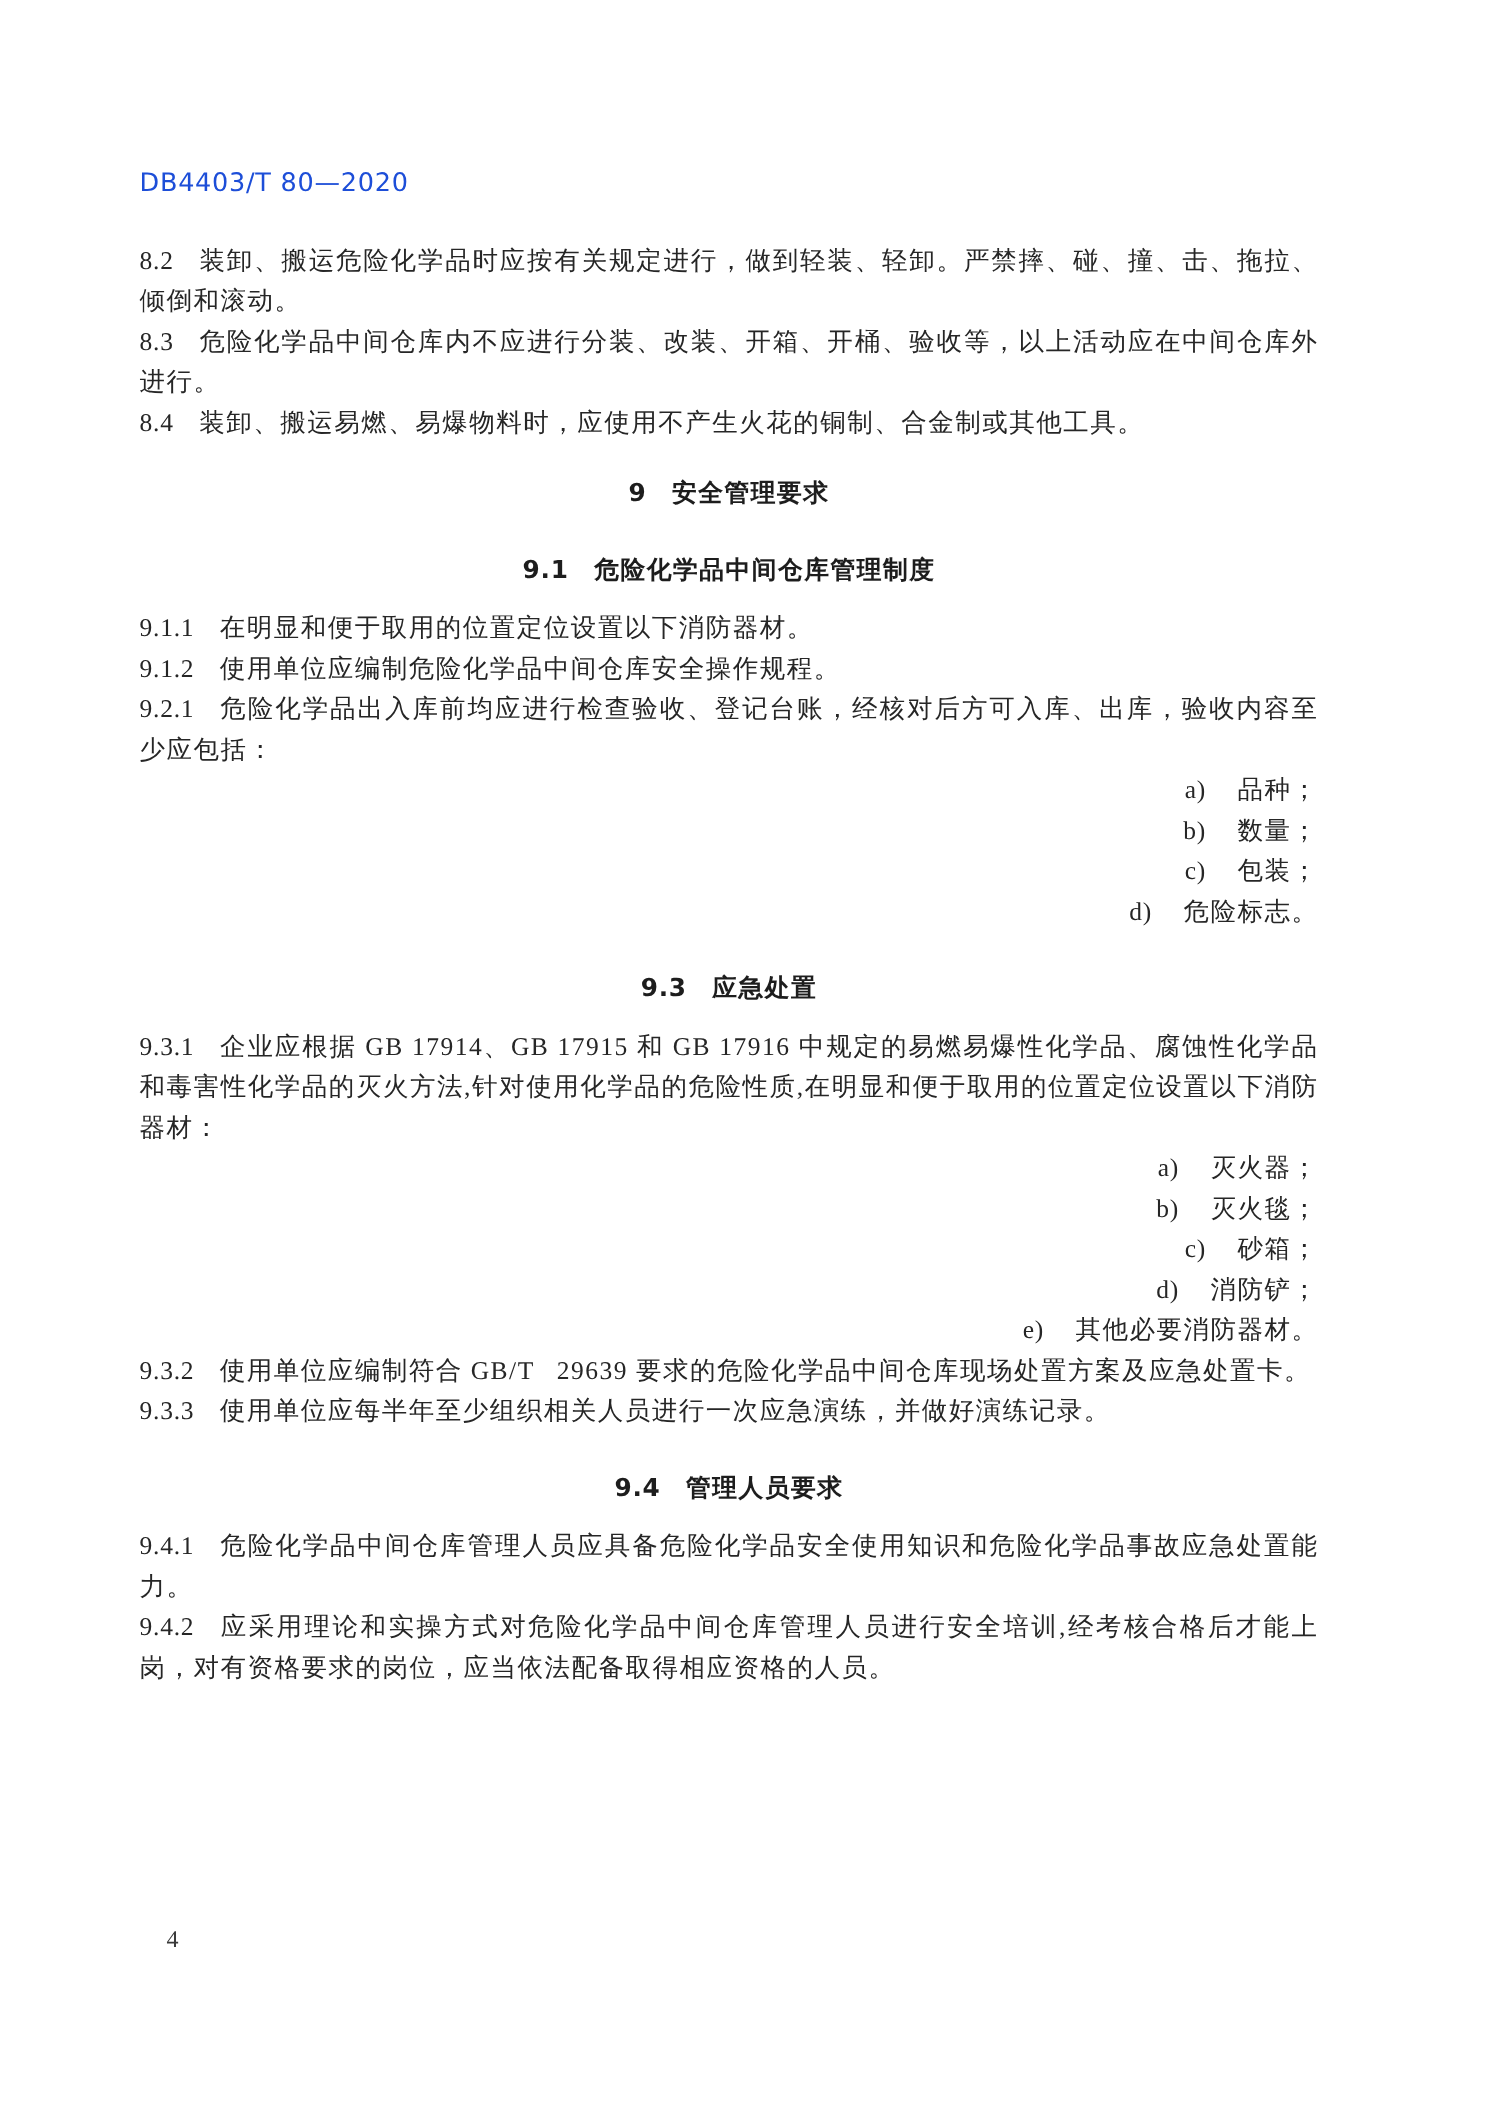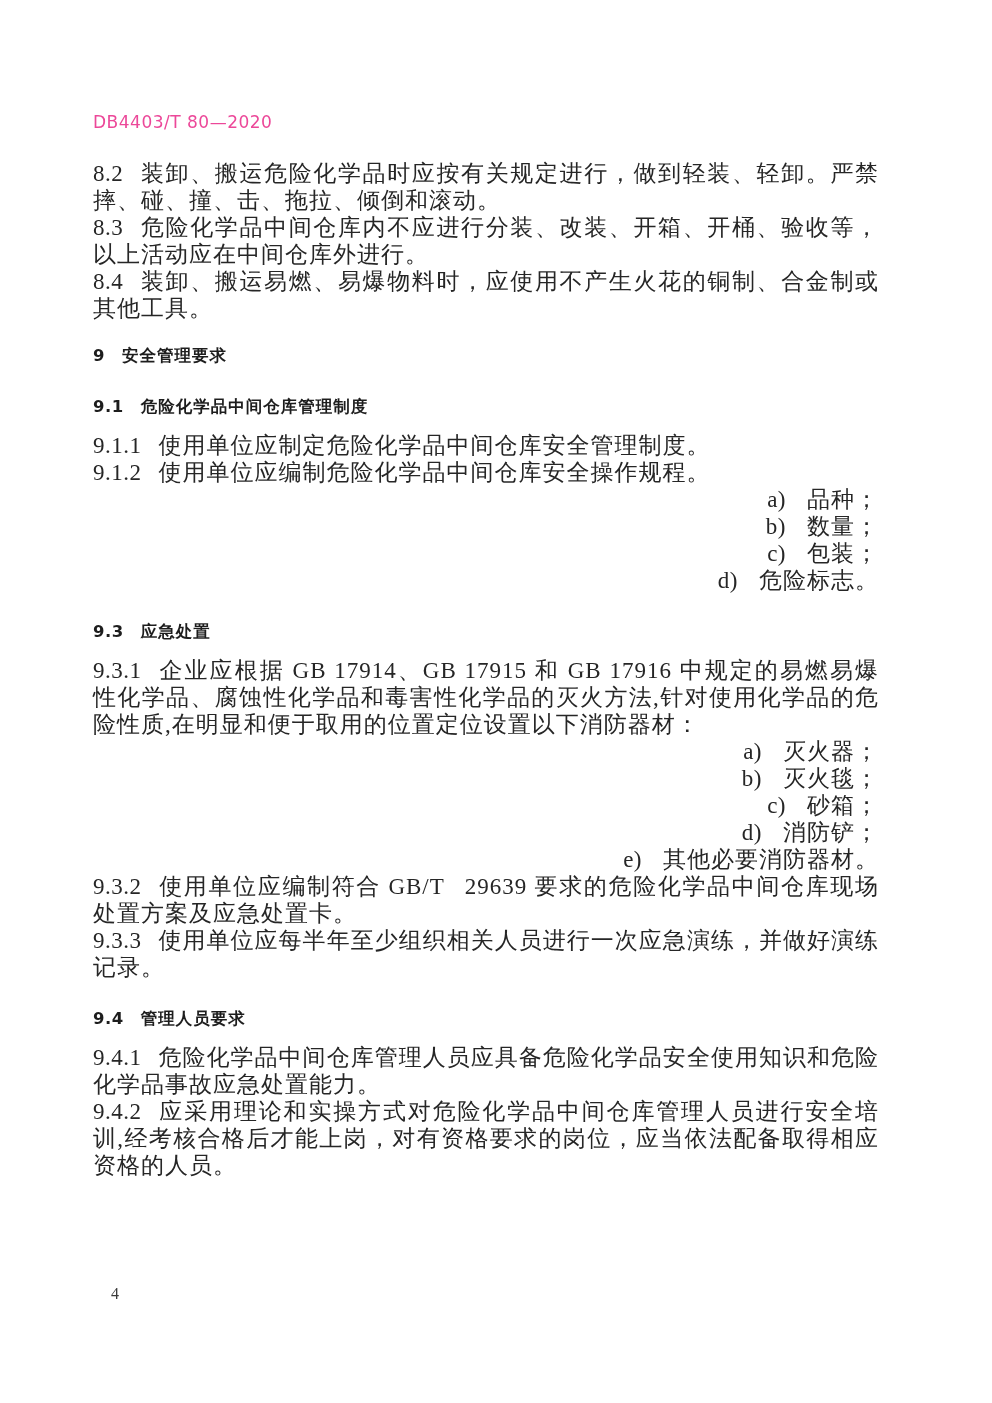--- a/index.html
+++ b/index.html
@@ -15,48 +15,48 @@
     color: #262626;
     font-family: "Liberation Serif", "DejaVu Serif", serif;
     overflow: hidden;
   }
   .doc-header {
     position: absolute;
     left: 93px;
     top: 112px;
     font-size: 17px;
     letter-spacing: 0.5px;
-    color: #ec4899;
+    color: #1d4ed8;
     font-family: "DejaVu Sans", "Liberation Sans", sans-serif;
   }
   .doc-content {
     position: absolute;
     left: 93px;
     top: 160px;
     width: 786px;
   }
   .block {
     margin: 0;
-    font-size: 23px;
+    font-size: 17px;
     line-height: 27px;
     letter-spacing: 1px;
     text-align: justify;
     color: #262626;
   }
   .block .num {
     margin-right: 17px;
     letter-spacing: 0.5px;
     white-space: nowrap;
   }
   .h1, .h2 {
     font-family: "DejaVu Sans", "Liberation Sans", sans-serif;
     font-weight: bold;
     font-size: 16.5px;
     color: #1d1d1d;
-    text-align: left;
+    text-align: center;
   }
   .h1 { margin: 20px 0 24px; }
   .h2 { margin: 24px 0 12px; }
   .li {
     padding-left: 54px;
     text-align: right;
   }
   .li .num { margin-right: 21px; }
   .page-number {
     position: absolute;
@@ -71,22 +71,23 @@
 
 <div class="page">
   <header class="doc-header">DB4403/T 80—2020</header>
 
   <main class="doc-content" id="doc-content">
       <p class="block para"><span class="num">8.2</span><span class="txt">装卸、搬运危险化学品时应按有关规定进行，做到轻装、轻卸。严禁摔、碰、撞、击、拖拉、倾倒和滚动。</span></p>
       <p class="block para"><span class="num">8.3</span><span class="txt">危险化学品中间仓库内不应进行分装、改装、开箱、开桶、验收等，以上活动应在中间仓库外进行。</span></p>
       <p class="block para"><span class="num">8.4</span><span class="txt">装卸、搬运易燃、易爆物料时，应使用不产生火花的铜制、合金制或其他工具。</span></p>
       <p class="block h1"><span class="num">9</span><span class="txt">安全管理要求</span></p>
       <p class="block h2"><span class="num">9.1</span><span class="txt">危险化学品中间仓库管理制度</span></p>
-      <p class="block para"><span class="num">9.1.1</span><span class="txt">使用单位应制定危险化学品中间仓库安全管理制度。</span></p>
+      <p class="block para"><span class="num">9.1.1</span><span class="txt">在明显和便于取用的位置定位设置以下消防器材。</span></p>
       <p class="block para"><span class="num">9.1.2</span><span class="txt">使用单位应编制危险化学品中间仓库安全操作规程。</span></p>
+      <p class="block para"><span class="num">9.2.1</span><span class="txt">危险化学品出入库前均应进行检查验收、登记台账，经核对后方可入库、出库，验收内容至少应包括：</span></p>
       <p class="block li"><span class="num">a)</span><span class="txt">品种；</span></p>
       <p class="block li"><span class="num">b)</span><span class="txt">数量；</span></p>
       <p class="block li"><span class="num">c)</span><span class="txt">包装；</span></p>
       <p class="block li"><span class="num">d)</span><span class="txt">危险标志。</span></p>
       <p class="block h2"><span class="num">9.3</span><span class="txt">应急处置</span></p>
       <p class="block para"><span class="num">9.3.1</span><span class="txt">企业应根据 GB 17914、GB 17915 和 GB 17916 中规定的易燃易爆性化学品、腐蚀性化学品和毒害性化学品的灭火方法,针对使用化学品的危险性质,在明显和便于取用的位置定位设置以下消防器材：</span></p>
       <p class="block li"><span class="num">a)</span><span class="txt">灭火器；</span></p>
       <p class="block li"><span class="num">b)</span><span class="txt">灭火毯；</span></p>
       <p class="block li"><span class="num">c)</span><span class="txt">砂箱；</span></p>
       <p class="block li"><span class="num">d)</span><span class="txt">消防铲；</span></p>

